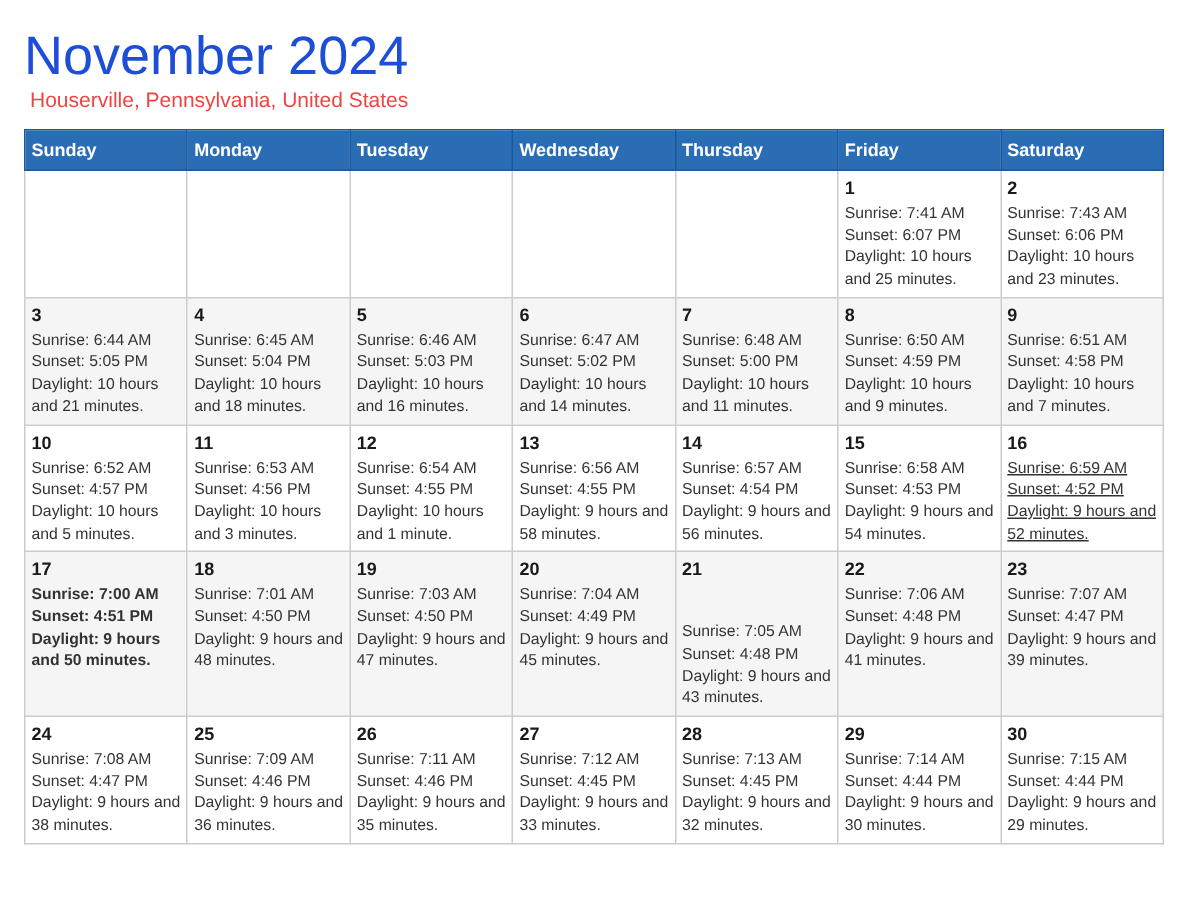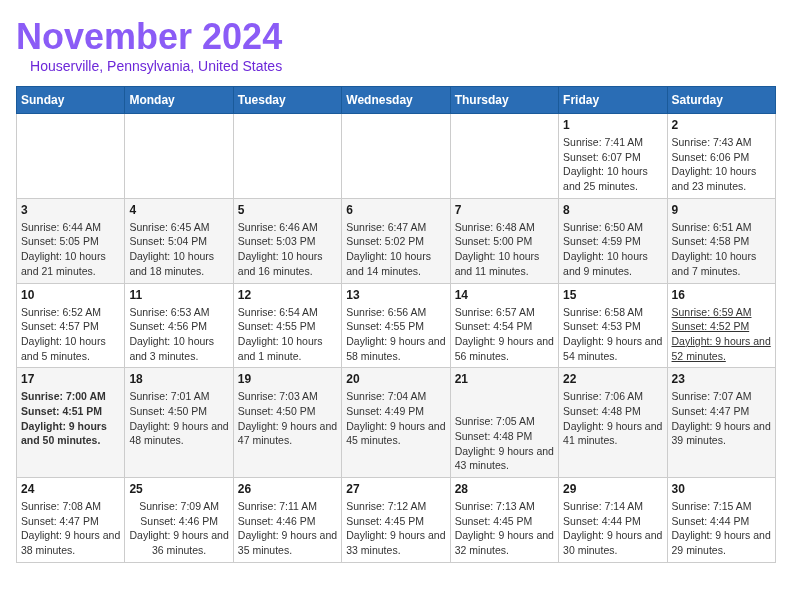--- a/index.html
+++ b/index.html
@@ -34,26 +34,26 @@
     }
     .logo-line {
       display: flex;
       align-items: center;
     }
     .title-section {
       text-align: right;
     }
     .month-title {
       font-size: 36px;
-      font-weight: bold;
-      color: #8b5cf6;
+      font-weight: normal;
+      color: #1d4ed8;
     }
     .location {
       font-size: 14px;
-      color: #6d28d9;
+      color: #ef4444;
     }
     .calendar {
       width: 100%;
       border-collapse: collapse;
       font-size: 11px;
     }
     .calendar th {
       background-color: #2a6db5;
       color: white;
       padding: 6px 4px;
@@ -263,21 +263,21 @@
       </tr>
       <tr>
         <td>
           <div class="day-number">24</div>
           <div class="day-info" style="white-space: pre-line;">Sunrise: 7:08 AM
 Sunset: 4:47 PM
 Daylight: 9 hours and 38 minutes.</div>
         </td>
         <td>
           <div class="day-number">25</div>
-          <div class="day-info" style="white-space: pre-line; text-align: center;">Sunrise: 7:09 AM
+          <div class="day-info" style="white-space: pre-line;">Sunrise: 7:09 AM
 Sunset: 4:46 PM
 Daylight: 9 hours and 36 minutes.</div>
         </td>
         <td>
           <div class="day-number">26</div>
           <div class="day-info" style="white-space: pre-line;">Sunrise: 7:11 AM
 Sunset: 4:46 PM
 Daylight: 9 hours and 35 minutes.</div>
         </td>
         <td>

